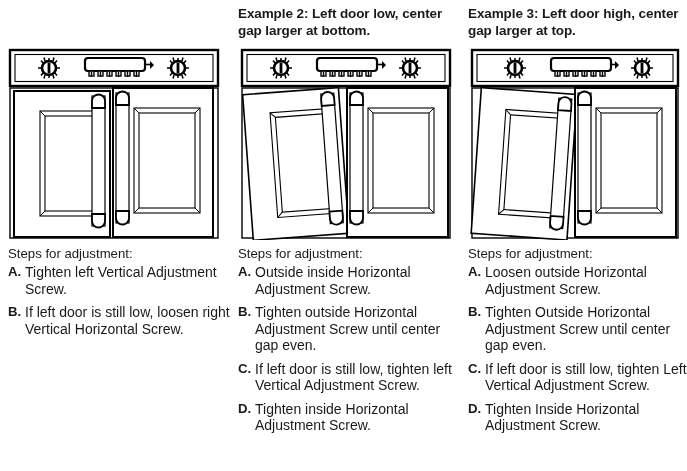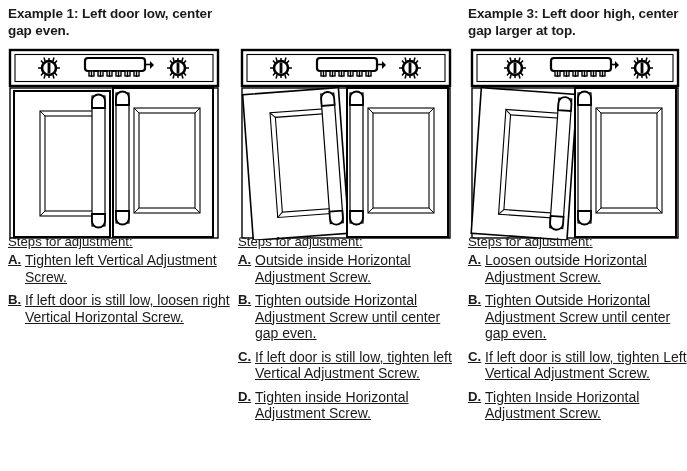--- a/index.html
+++ b/index.html
@@ -54,24 +54,23 @@
 
   .diagram-wrap svg {
     display: block;
     width: 100%;
     height: 100%;
   }
 
   .steps {
     position: absolute;
     left: 8px;
-    top: 234px;
+    top: 246px;
     width: 222px;
     box-sizing: border-box;
-    text-decoration: underline;
   }
   .col-2 .steps { left: 6px; width: 224px; }
   .col-3 .steps { left: 6px; width: 222px; }
 
   .steps-heading {
     font-size: 13.2px;
     line-height: 16px;
     margin-bottom: 2px;
   }
   .step-row {
@@ -91,21 +90,20 @@
     line-height: 16.5px;
     flex: 1 1 auto;
   }
 </style>
 </head>
 <body>
 
 <div class="page">
 
   <div class="column col-1">
-    <div class="col-title">Example 1: Left door low, center gap even.</div>
 
     <div class="diagram-wrap">
       <svg viewBox="0 0 214 192" preserveAspectRatio="none">
 
         <rect x="2" y="2" width="208" height="36" fill="#ffffff" stroke="#000" stroke-width="2.4"></rect>
         <rect x="7" y="6.5" width="198" height="27" fill="#ffffff" stroke="#000" stroke-width="1.1"></rect>
 
         <g>
           <g stroke="#000" stroke-width="1.5">
             <line x1="41" y1="10" x2="41" y2="14"></line>
@@ -208,20 +206,21 @@
         <div class="step-text">Tighten left Vertical Adjustment Screw.</div>
       </div>
       <div class="step-row">
         <div class="step-letter">B.</div>
         <div class="step-text">If left door is still low, loosen right Vertical Horizontal Screw.</div>
       </div>
     </div>
   </div>
 
   <div class="column col-2">
+    <div class="col-title">Example 2: Left door low, center gap larger at bottom.</div>
 
     <div class="diagram-wrap">
       <svg viewBox="0 0 218 192" preserveAspectRatio="none">
         <rect x="4" y="2" width="208" height="36" fill="#ffffff" stroke="#000" stroke-width="2.4"></rect>
         <rect x="9" y="6.5" width="198" height="27" fill="#ffffff" stroke="#000" stroke-width="1.1"></rect>
 
         <g>
           <g stroke="#000" stroke-width="1.5">
             <line x1="43" y1="10" x2="43" y2="14"></line>
             <line x1="35" y1="12.5" x2="37.5" y2="15.5"></line>

